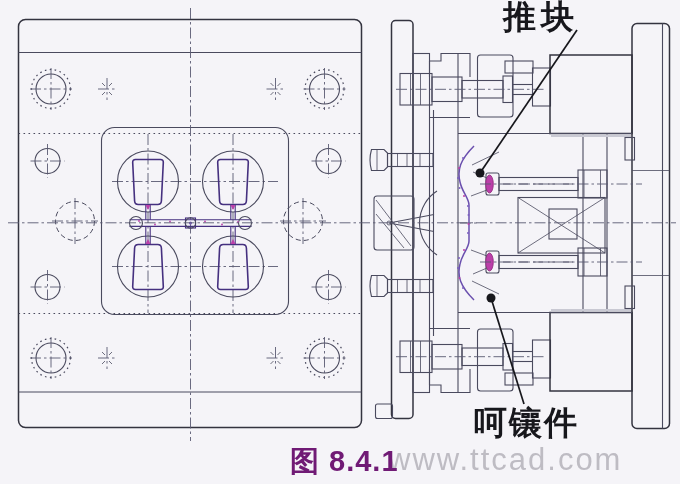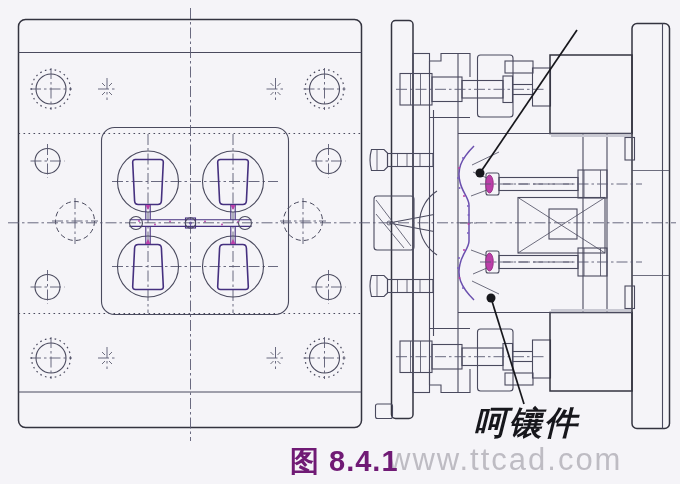--- a/index.html
+++ b/index.html
@@ -16,21 +16,21 @@
   .pp1  {fill:none;stroke:var(--purple,#45307f);stroke-width:1.1;}
   .wv   {fill:none;stroke:#6a4fae;stroke-width:1.5;}
   .mgf  {fill:var(--magenta,#bb3fa9);stroke:#8e2478;stroke-width:.8;}
   .spk  {fill:#7b5fc0;}
   .spm  {fill:var(--magenta,#bb3fa9);}
   .shd  {stroke:#c9c9d3;stroke-width:2.4;}
   .leader{stroke:var(--label,#17171c);stroke-width:1.7;fill:none;}
   .ldot {fill:var(--label,#17171c);}
   .lbl{position:absolute;color:var(--label,#17171c);font-weight:600;font-size:33px;line-height:1;
        letter-spacing:5px;white-space:nowrap;}
-  #lbl-insert{letter-spacing:2px;font-style:italic;}
+  #lbl-insert{letter-spacing:2px;}
   #caption{position:absolute;left:290px;top:442px;font-size:29px;font-weight:600;
            color:#701a75;letter-spacing:1px;white-space:nowrap;}
   #watermark{position:absolute;left:388px;top:442px;font-size:31px;font-weight:400;
              color:var(--watermark,#9d9aa4);opacity:.62;letter-spacing:2px;white-space:nowrap;}
 </style>
 </head>
 <body>
 
 <div id="stage">
 
@@ -296,15 +296,16 @@
     <circle class="ldot" cx="480" cy="173" r="4.5"></circle>
   </g>
   <g>
     <line class="leader" x1="491" y1="298" x2="524" y2="404"></line>
     <circle class="ldot" cx="491" cy="298" r="4.5"></circle>
   </g>
 </svg>
 
 <div id="watermark">www.ttcad.com</div>
 <div id="caption">图 8.4.1</div>
+<div class="lbl" id="lbl-push" style="left:503px;top:0px;">推块</div>
 <div class="lbl" id="lbl-insert" style="left:474px;top:406px;">呵镶件</div>
 
 </div>
 
 </body></html>

